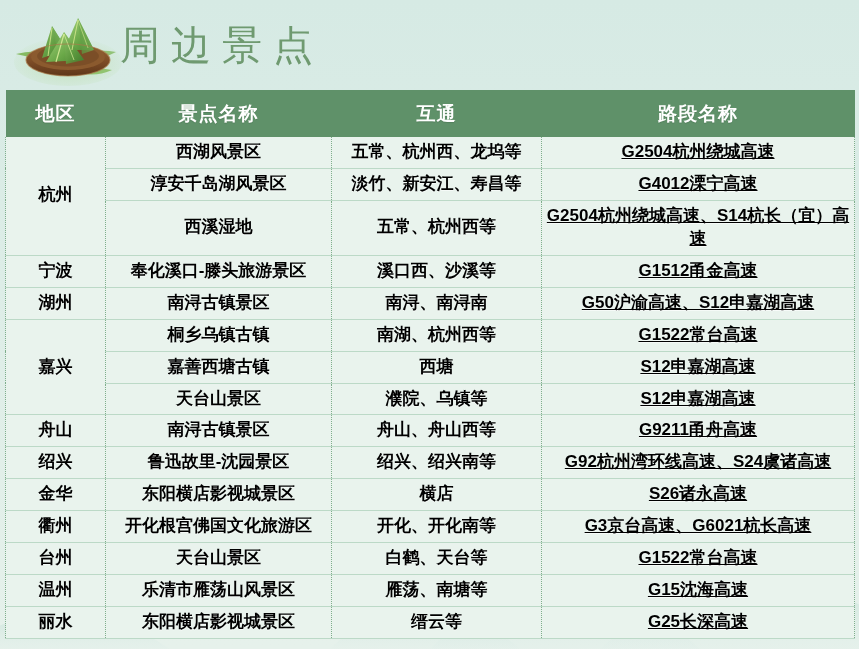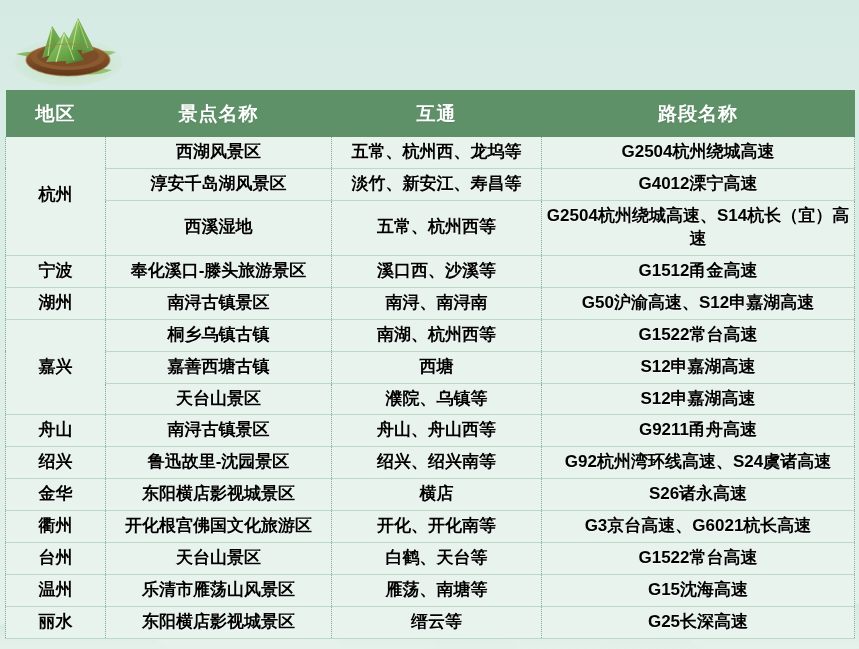--- a/index.html
+++ b/index.html
@@ -105,20 +105,21 @@
     border-right: 1px dotted #7fae8c;
     line-height: 1.35;
     padding: 6px 4px;
     text-shadow: 0 1px 0 rgba(255,255,255,0.55);
   }
   tbody td.region {
     border-right: 1px dotted #7fae8c;
   }
   tbody td:last-child {
     border-right: 1px dotted #7fae8c;
+    text-decoration: underline;
   }
   tbody tr:last-child td {
     border-bottom: 1px solid #bcd9c7;
   }
   
   tbody td.first-col {
     border-left: 1px dotted #7fae8c;
   }
 </style>
 </head>
@@ -197,20 +198,21 @@
 
       <path d="M 40 22 L 36 50" stroke="#d6e98f" stroke-width="1.1" fill="none" opacity="0.8"></path>
       <path d="M 66 14 L 60 44" stroke="#d6e98f" stroke-width="1.1" fill="none" opacity="0.8"></path>
       <path d="M 52 28 L 44 56" stroke="#dcee9c" stroke-width="1.2" fill="none" opacity="0.85"></path>
       <path d="M 52 28 L 62 54" stroke="#dcee9c" stroke-width="1" fill="none" opacity="0.7"></path>
       <path d="M 66 14 L 76 42" stroke="#d6e98f" stroke-width="1" fill="none" opacity="0.6"></path>
 
       <ellipse cx="56" cy="54" rx="42" ry="16" fill="none" stroke="#a97a4a" stroke-width="1.2" opacity="0.7"></ellipse>
     </svg>
 
+    <div class="banner-title">周边景点</div>
   </div>
 
   <div class="table-wrap">
     <table class="tbl">
       <colgroup>
         <col class="c0">
           <col class="c1">
           <col class="c2">
           <col class="c3">
       </colgroup>

